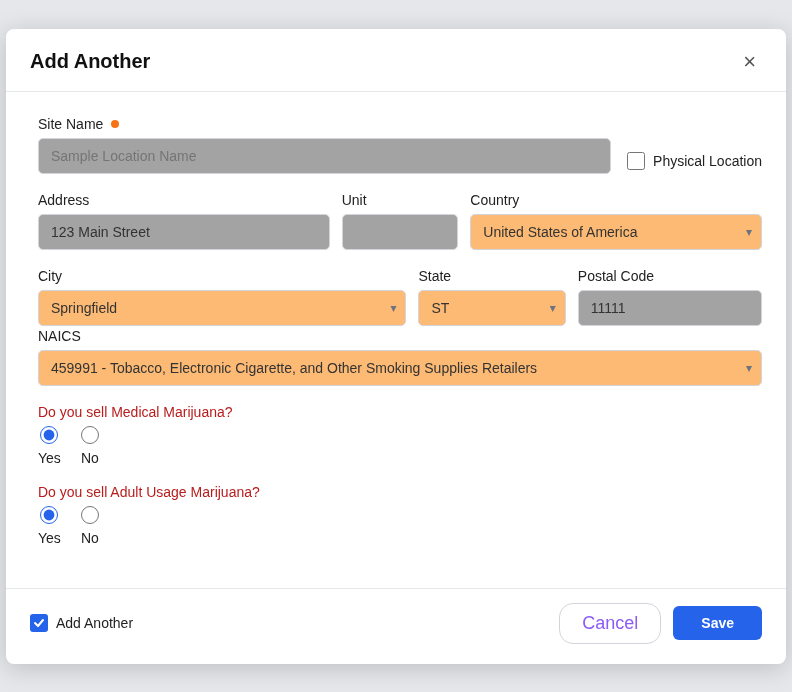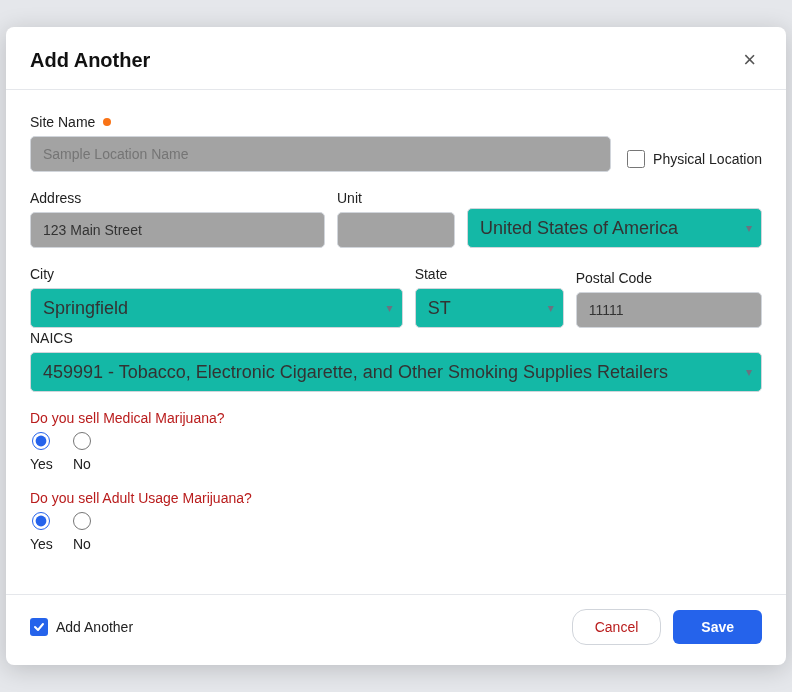--- a/index.html
+++ b/index.html
@@ -42,21 +42,21 @@
     .close-btn {
       background: none;
       border: none;
       cursor: pointer;
       font-size: 22px;
       color: #555;
       line-height: 1;
       padding: 2px 6px;
     }
     .modal-body {
-      padding: 8px 24px 16px 24px;
+      padding: 8px 24px 16px 32px;
     }
     .form-section {
       margin-bottom: 18px;
     }
     .form-group {
       display: flex;
       flex-direction: column;
       gap: 6px;
     }
     .form-label {
@@ -81,23 +81,23 @@
       padding: 9px 12px;
       font-size: 14px;
       color: #333;
       background: #a3a3a3;
       outline: none;
     }
     .form-select {
       border: 1px solid #d1d5db;
       border-radius: 5px;
       padding: 9px 12px;
-      font-size: 18px;
+      font-size: 14px;
       color: #333;
-      background: #14b8a6;
+      background: #fdba74;
       outline: none;
       appearance: none;
       -webkit-appearance: none;
       cursor: pointer;
     }
     .select-wrapper {
       position: relative;
       display: flex;
       align-items: center;
     }
@@ -207,23 +207,23 @@
     }
     .add-another-label {
       font-size: 14px;
       color: #222;
     }
     .btn-cancel {
       background: #fff;
       border: 1px solid #d1d5db;
       border-radius: 14px;
       padding: 9px 22px;
-      font-size: 14px;
+      font-size: 18px;
       font-weight: 500;
-      color: #b91c1c;
+      color: #8b5cf6;
       cursor: pointer;
     }
     .btn-save {
       background: #2563eb;
       border: none;
       border-radius: 6px;
       padding: 9px 28px;
       font-size: 14px;
       font-weight: 600;
       color: #fff;
@@ -281,20 +281,21 @@
       <div class="address-row">
         <div class="form-group address-group">
           <label class="form-label">Address</label>
           <input class="form-input" type="text" style="width: 100%;" value="123 Main Street">
         </div>
         <div class="form-group unit-group">
           <label class="form-label">Unit</label>
           <input class="form-input" type="text" style="width: 100%;">
         </div>
         <div class="form-group country-group">
+          <label class="form-label">Country</label>
           <div class="select-wrapper">
             <select class="form-select" style="width:100%">
               <option>United States of America</option>
             </select>
             <span class="chevron-icon">▾</span>
           </div>
         </div>
       </div>
 
       <div class="city-state-row">

